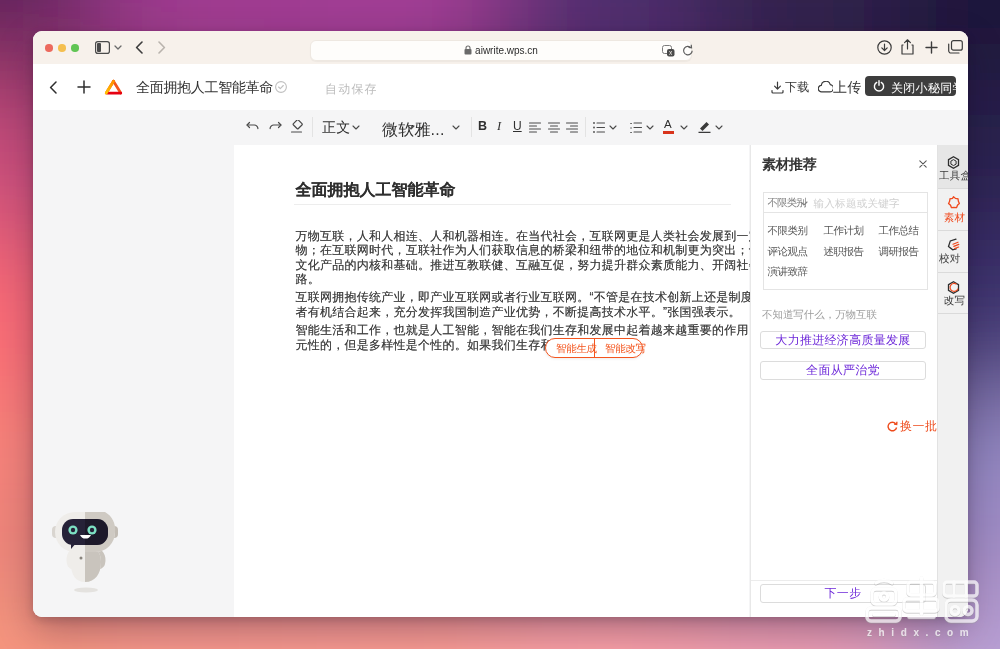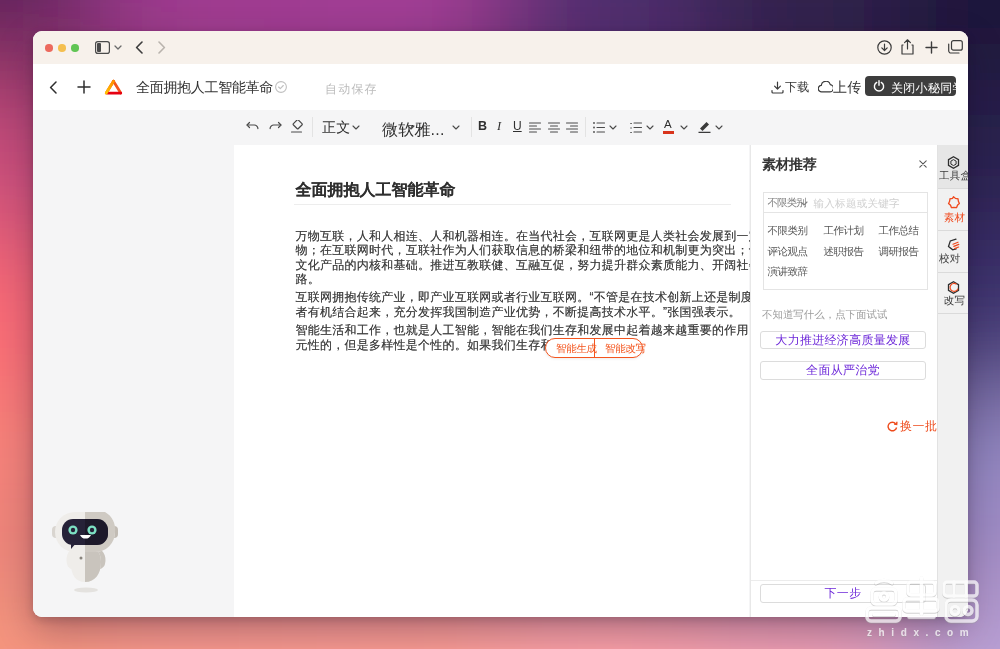--- a/index.html
+++ b/index.html
@@ -190,21 +190,21 @@
         </svg>
       <div class="abs" style="left:50px;top:3.5px;font-size:10.5px;color:#cfcfcf;letter-spacing:0.3px;white-space:nowrap;font-family:Liberation Serif, serif;">输入标题或关键字</div>
       <div class="cat" style="left:4px;top:30.5px;">不限类别</div>
       <div class="cat" style="left:60px;top:30.5px;">工作计划</div>
       <div class="cat" style="left:115px;top:30.5px;">工作总结</div>
       <div class="cat" style="left:4px;top:51.5px;">评论观点</div>
       <div class="cat" style="left:60px;top:51.5px;">述职报告</div>
       <div class="cat" style="left:115px;top:51.5px;">调研报告</div>
       <div class="cat" style="left:4px;top:72px;">演讲致辞</div>
     </div>
-    <div class="abs" style="left:11px;top:162.5px;font-size:10.5px;color:#9c9c9c;letter-spacing:-0.05px;white-space:nowrap;">不知道写什么，点下面试试</div>
+    <div class="abs" style="left:11px;top:162.5px;font-size:10.5px;color:#9c9c9c;letter-spacing:-0.05px;white-space:nowrap;">不知道写什么，万物互联</div>
     <div class="btn3" style="top:185.5px;">大力推进经济高质量发展</div>
     <div class="btn3" style="top:216px;">全面从严治党</div>
     <svg class="abs" style="left:136px;top:276px;" width="11" height="11" viewBox="0 0 11 11">
         <path d="M9.6 6.5a4.3 4.3 0 11-0.9-3.8" fill="none" stroke="#ee4b1c" stroke-width="1.4"></path>
         <path d="M9.9 0.8l-0.2 2.6-2.6-0.4" fill="none" stroke="#ee4b1c" stroke-width="1.4"></path>
       </svg>
     <div class="abs" style="left:149px;top:273px;font-size:12px;color:#ee4b1c;letter-spacing:0.5px;white-space:nowrap;">换一批</div>
     <div class="abs" style="left:0;top:435px;width:187px;height:1px;background:#ececec;"></div>
     <div class="btn3" style="top:439px;">下一步</div>
   </div>
@@ -266,20 +266,36 @@
       </svg>
     <svg class="abs" style="left:81px;top:14px;" width="8" height="5" viewBox="0 0 8 5">
         <path d="M1 1l3 3 3-3" fill="none" stroke="#6a6a6a" stroke-width="1.3" stroke-linecap="round" stroke-linejoin="round"></path>
       </svg>
     <svg class="abs" style="left:102px;top:10px;" width="8" height="13" viewBox="0 0 8 13">
         <path d="M7 1L1.6 6.5 7 12" fill="none" stroke="#3c3c3c" stroke-width="1.6" stroke-linecap="round" stroke-linejoin="round"></path>
       </svg>
     <svg class="abs" style="left:125px;top:10px;" width="8" height="13" viewBox="0 0 8 13">
         <path d="M1 1l5.4 5.5L1 12" fill="none" stroke="#b9b3ad" stroke-width="1.6" stroke-linecap="round" stroke-linejoin="round"></path>
       </svg>
+    <div id="urlbar">
+      <div style="position:absolute;left:0;top:0;width:100%;height:100%;text-align:center;font-size:10px;color:#2b2b2b;line-height:19px;">
+        <svg style="vertical-align:-1px;margin-right:3px;" width="8" height="10" viewBox="0 0 8 10">
+            <rect x="0.5" y="4" width="7" height="5.5" rx="1" fill="#6a6a6a"></rect>
+            <path d="M2 4V3a2 2 0 014 0v1" fill="none" stroke="#6a6a6a" stroke-width="1.1"></path>
+          </svg>aiwrite.wps.cn</div>
+      <svg class="abs" style="left:351px;top:3.5px;" width="13" height="12" viewBox="0 0 13 12">
+          <rect x="0.5" y="0.5" width="9" height="8" rx="2" fill="none" stroke="#7c7c7c" stroke-width="1"></rect>
+          <rect x="5" y="4" width="7.5" height="7.5" rx="2" fill="#4a4a4a"></rect>
+          <text x="8.7" y="10" font-size="6.5" fill="#f6f2ec" text-anchor="middle">x</text>
+        </svg>
+      <svg class="abs" style="left:371px;top:3px;" width="12" height="13" viewBox="0 0 12 13">
+          <path d="M10.2 6.8a4.3 4.3 0 11-1.2-3.2" fill="none" stroke="#5d5d5d" stroke-width="1.2"></path>
+          <path d="M9.2 0.8l0.3 3-3-0.4" fill="none" stroke="#5d5d5d" stroke-width="1.2"></path>
+        </svg>
+    </div>
     <svg class="abs" style="left:844px;top:9px;" width="15" height="15" viewBox="0 0 15 15">
         <circle cx="7.5" cy="7.5" r="6.7" fill="none" stroke="#3c3c3c" stroke-width="1.2"></circle>
         <path d="M7.5 4v6M4.8 7.8l2.7 2.7 2.7-2.7" fill="none" stroke="#3c3c3c" stroke-width="1.2" stroke-linecap="round" stroke-linejoin="round"></path>
       </svg>
     <svg class="abs" style="left:868px;top:8px;" width="13" height="16" viewBox="0 0 13 16">
         <path d="M2.5 6H1v9h11V6h-1.5" fill="none" stroke="#3c3c3c" stroke-width="1.2" stroke-linejoin="round"></path>
         <path d="M6.5 1v9M3.6 3.6L6.5 0.8l2.9 2.8" fill="none" stroke="#3c3c3c" stroke-width="1.2" stroke-linecap="round" stroke-linejoin="round"></path>
       </svg>
     <svg class="abs" style="left:892px;top:10px;" width="13" height="13" viewBox="0 0 13 13">
         <path d="M6.5 1v11M1 6.5h11" stroke="#3c3c3c" stroke-width="1.4" stroke-linecap="round"></path>

